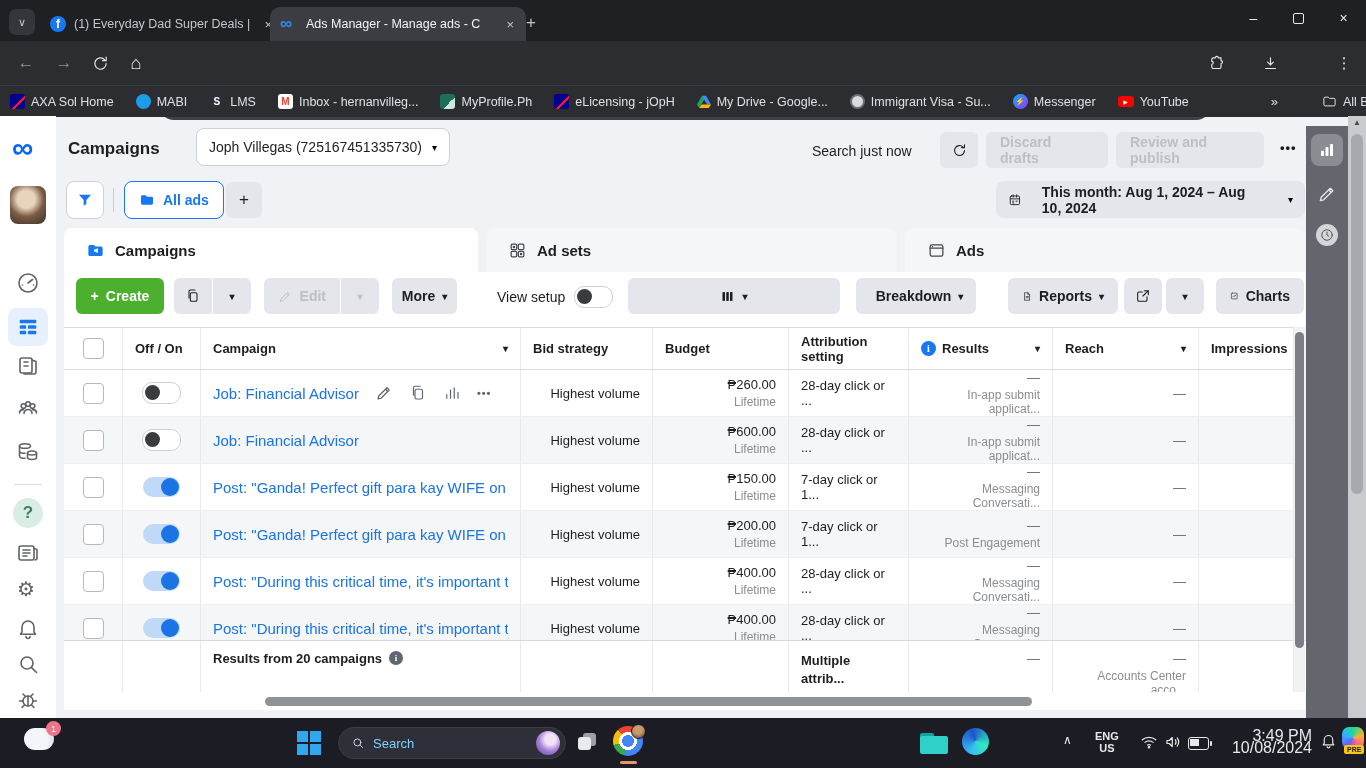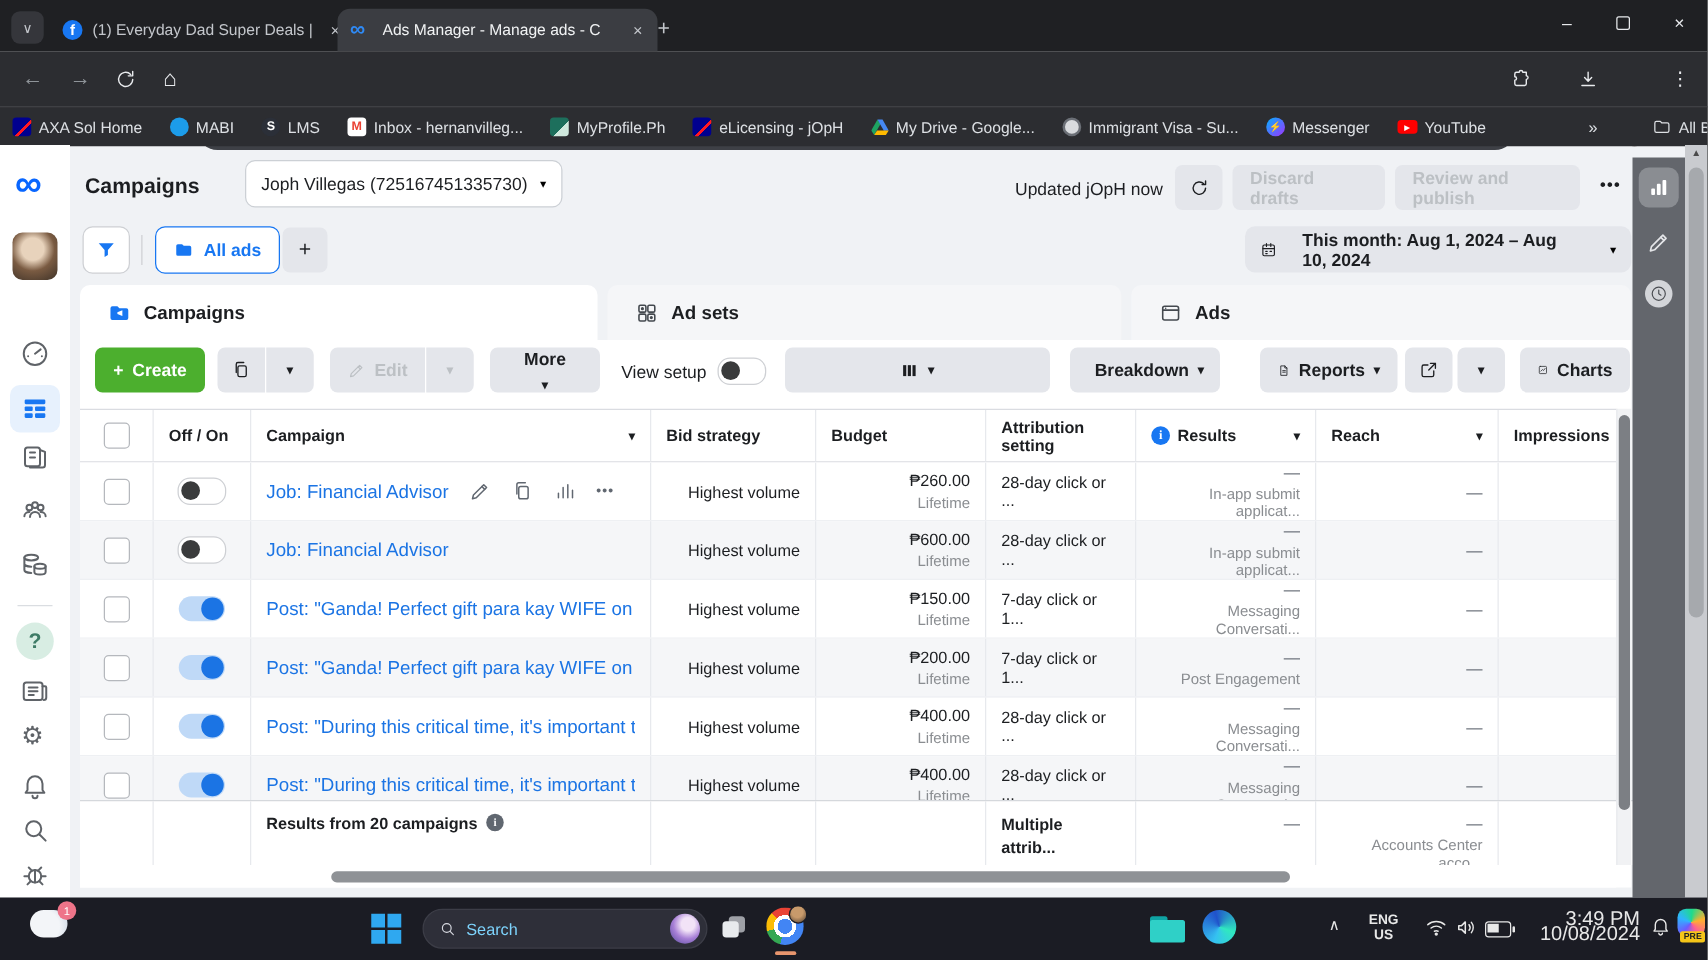--- a/index.html
+++ b/index.html
@@ -250,21 +250,21 @@
         <circle cx="12" cy="13" r="5"></circle>
         <path d="M9.5 8.5L7 6M14.5 8.5L17 6M7 13H3.5M20.5 13H17M8.5 17L6 19.5M15.5 17L18 19.5M12 8v10"></path>
       </svg>
   </div>
 
   <div class="abs" style="left:68px;top:139px;font-size:17px;font-weight:bold;color:#1C1E21;">Campaigns</div>
   <div class="abs flex" style="left:196px;top:128px;width:254px;height:38px;background:#fff;border:1px solid #CCD0D5;border-radius:8px;padding:0 12px;box-sizing:border-box;justify-content:space-between;">
     <span style="font-size:14px;color:#1C1E21;">Joph Villegas (725167451335730)</span>
     <span class="caret">▾</span>
   </div>
-  <div class="abs" style="left:812px;top:143px;font-size:14px;color:#1C1E21;">Updated jOpH now</div>
+  <div class="abs" style="left:812px;top:143px;font-size:14px;color:#1C1E21;">Search just now</div>
   <div class="abs btn sm" style="left:940px;top:132px;">
     <svg class="ic" width="17" height="17" viewBox="0 0 24 24">
         <path d="M19 12a7 7 0 1 1-2-4.9"></path>
         <path d="M19 4v4h-4"></path>
       </svg>
   </div>
   <div class="abs btn dis" style="left:986px;top:132px;width:122px;">Discard drafts</div>
   <div class="abs btn dis" style="left:1116px;top:132px;width:148px;">Review and publish</div>
   <div class="abs" style="left:1280px;top:140px;font-size:13px;font-weight:bold;color:#1C1E21;letter-spacing:1px;">•••</div>
 
@@ -330,21 +330,21 @@
   </div>
   <div class="abs btn sm caret" style="left:213px;top:278px;border-radius:0 6px 6px 0;">▾</div>
   <div class="abs btn dis" style="left:264px;top:278px;width:76px;border-radius:6px 0 0 6px;">
     <svg class="ic" width="15" height="15" viewBox="0 0 24 24">
         <path d="M4 20l1-4L16 5l3 3L8 19z"></path>
         <path d="M14 7l3 3"></path>
       </svg>
     <span>Edit</span>
   </div>
   <div class="abs btn sm dis caret" style="left:341px;top:278px;border-radius:0 6px 6px 0;">▾</div>
-  <div class="abs btn" style="left:392px;top:278px;width:88px;flex-direction:column;">
+  <div class="abs btn" style="left:392px;top:278px;width:65px;">
     <span>More</span>
       <span class="caret">▾</span>
   </div>
   <div class="abs" style="left:497px;top:289px;font-size:14px;color:#1C1E21;">View setup</div>
   <div class="abs tg off" style="left:574px;top:286px;">
       <span class="knob"></span>
     </div>
   <div class="abs btn" style="left:628px;top:278px;width:212px;">
     <svg width="15" height="15" viewBox="0 0 24 24" fill="#1C1E21">
         <rect x="4" y="5" width="4" height="14"></rect>

